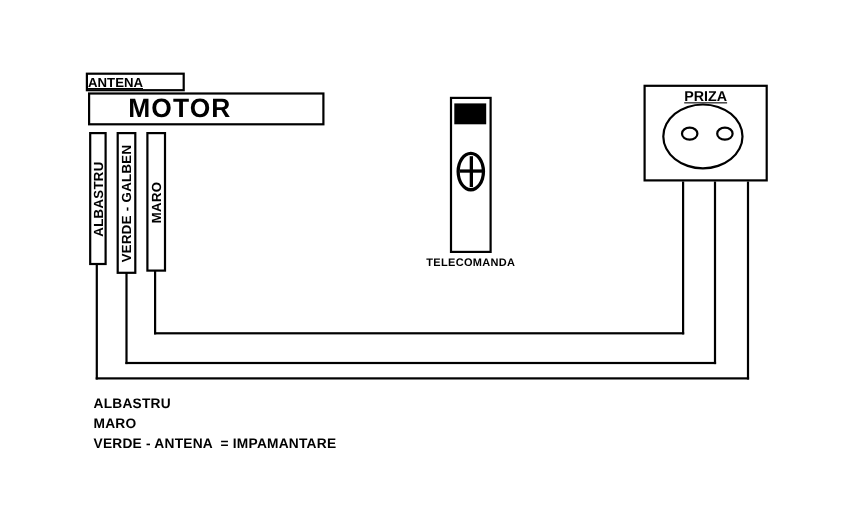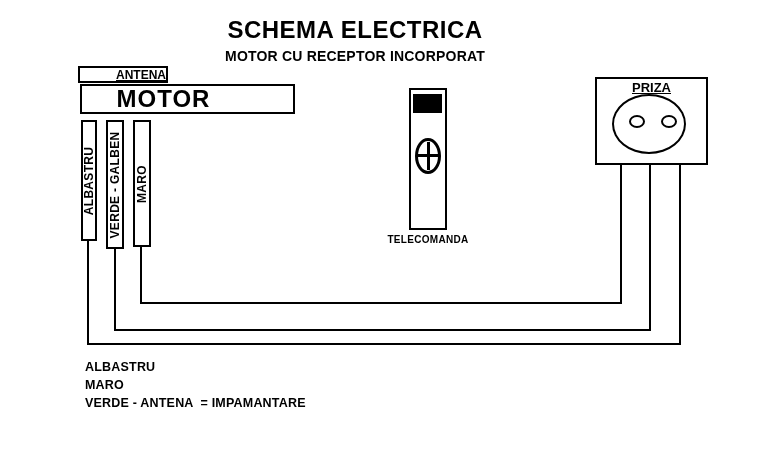--- a/index.html
+++ b/index.html
@@ -20,21 +20,21 @@
 
   
   .title-wrap { left: 0; top: 16px; width: 710px; text-align: center; }
   .title { font-size: 24px; font-weight: bold; letter-spacing: 0.5px; }
   .subtitle { font-size: 14px; font-weight: bold; margin-top: 4px; letter-spacing: 0.2px; }
 
   
   .outlined { border: 2px solid #000000; background: #ffffff; }
   .antena-box {
     left: 78px; top: 66px; width: 90px; height: 17px;
-    display: flex; align-items: center; justify-content: flex-end;
+    display: flex; align-items: center; justify-content: flex-start;
     font-size: 12px; font-weight: bold;
   }
   .antena-box span { text-decoration: underline; line-height: 12px; }
   .motor-box {
     left: 80px; top: 84px; width: 215px; height: 30px;
     display: flex; align-items: center; justify-content: center;
     padding-right: 48px;
     font-size: 24px; font-weight: bold; letter-spacing: 1px;
   }
 
@@ -57,21 +57,21 @@
   .remote-ring {
     left: 4px; top: 48px; width: 26px; height: 36px;
     border: 3px solid #000000; border-radius: 50%; box-sizing: border-box;
   }
   .remote-cross-v { left: 16px; top: 52px; width: 3px; height: 28px; background: #000000; }
   .remote-cross-h { left: 7px; top: 64px; width: 21px; height: 3px; background: #000000; }
   .remote-label { left: 348px; top: 234px; width: 160px; text-align: center;
     font-size: 10px; font-weight: bold; letter-spacing: 0.3px; }
 
   
-  .socket { left: 585px; top: 77px; width: 113px; height: 88px; margin-left: 10px; }
+  .socket { left: 585px; top: 77px; width: 113px; height: 88px; }
   .socket-label { width: 100%; text-align: center; margin-top: 1px;
     font-size: 13px; font-weight: bold; }
   .socket-label span { text-decoration: underline; }
   .socket-face {
     left: 15px; top: 15px; width: 74px; height: 60px;
     border: 2px solid #000000; border-radius: 50%; box-sizing: border-box;
   }
   .hole { border: 2px solid #000000; border-radius: 50%; box-sizing: border-box;
     width: 16px; height: 13px; }
   .hole-left  { left: 32px; top: 36px; }
@@ -79,24 +79,20 @@
 
   
   .legend { left: 85px; top: 358px; font-size: 12.5px; font-weight: bold; }
   .legend div { line-height: 18px; white-space: pre; letter-spacing: 0.2px; }
 </style>
 </head>
 <body>
 
 <div class="canvas">
 
-  <div class="abs title-wrap">
-    <div class="title">SCHEMA ELECTRICA</div>
-    <div class="subtitle">MOTOR CU RECEPTOR INCORPORAT</div>
-  </div>
 
   <div class="abs outlined antena-box">
     <span>ANTENA</span>
   </div>
 
   <div class="abs outlined motor-box">
     <span>MOTOR</span>
   </div>
 
   <div class="abs outlined wbox wbox-1">

